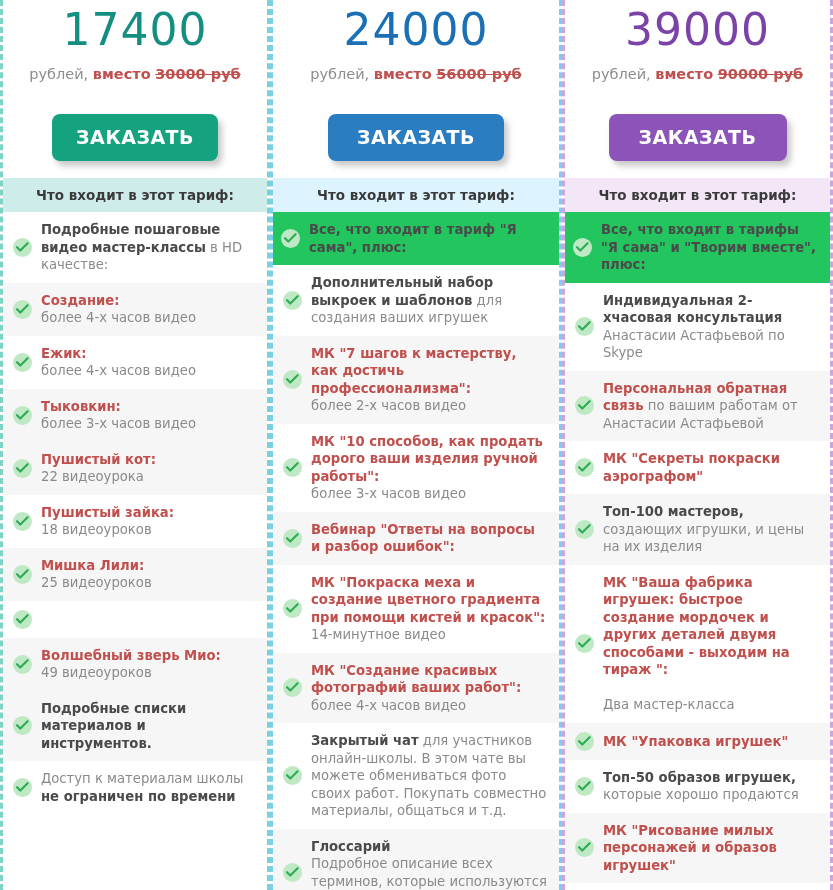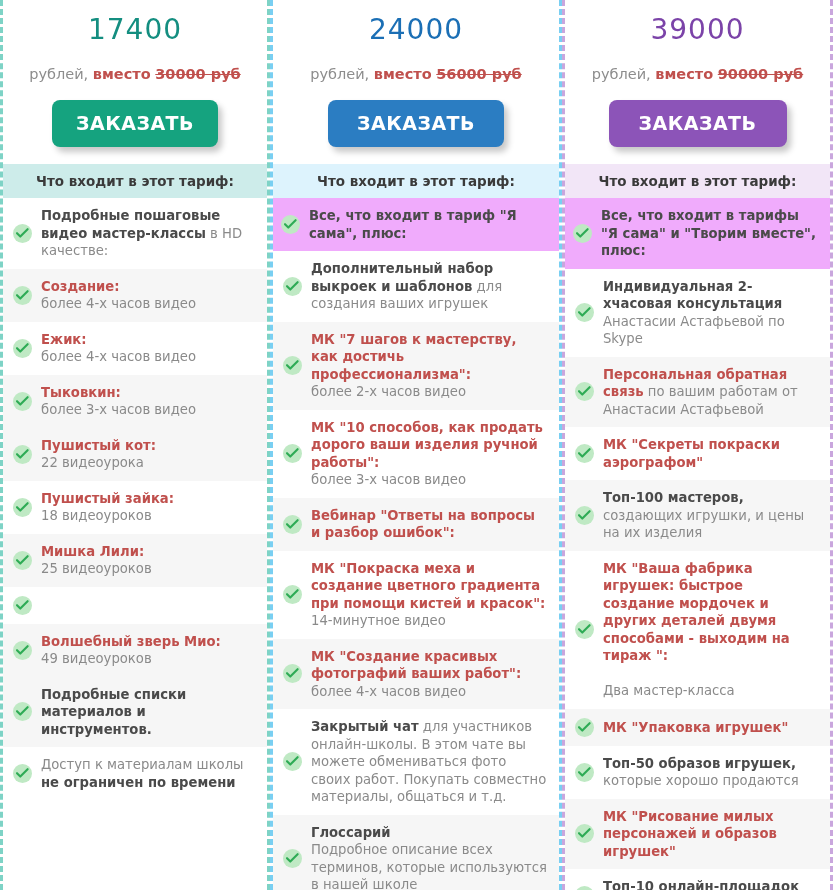--- a/index.html
+++ b/index.html
@@ -43,21 +43,21 @@
 
   .spacer { width: 0px; }
 
   
   .price-head {
     padding: 2px 10px 0 10px;
     text-align: center;
     background: #fff;
   }
   .price-amount {
-    font-size: 28px;
+    font-size: 44px;
     line-height: 52px;
     font-weight: 400;
     letter-spacing: 1px;
     margin-top: 2px;
   }
   .col1 .price-amount { color: #148e80; }
   .col2 .price-amount { color: #1b6fb5; }
   .col3 .price-amount { color: #7b43a8; }
 
   .price-sub {
@@ -72,21 +72,21 @@
     font-weight: bold;
   }
   .price-sub .old {
     color: #c0504d;
     font-weight: bold;
     text-decoration: line-through;
   }
 
   .order-btn {
     display: block;
-    margin: 16px auto 0 auto;
+    margin: 30px auto 0 auto;
     border: 0;
     border-radius: 8px;
     color: #ffffff;
     font-size: 19px;
     font-weight: bold;
     letter-spacing: 0.5px;
     padding: 12px 0 13px 0;
     cursor: pointer;
     font-family: "DejaVu Sans", "Liberation Sans", sans-serif;
     box-shadow: 4px 5px 6px rgba(0,0,0,0.22);
@@ -110,21 +110,21 @@
 
   
   ul.feat-list { list-style: none; margin: 0; padding: 0; }
   li.feat {
     display: flex;
     align-items: flex-end;
     padding: 9px 12px 9px 8px;
     background: #ffffff;
   }
   li.feat.alt { background: #f6f6f6; }
-  li.feat.hl  { background: #f0abfc; padding-left: 6px; }
+  li.feat.hl  { background: #22c55e; padding-left: 6px; }
 
   .check {
     flex: 0 0 auto;
     width: 19px; height: 19px;
     border-radius: 50%;
     background: #bfe9c4;
     margin: 0 9px 0 2px;
     position: relative;
     align-self: center;
   }

